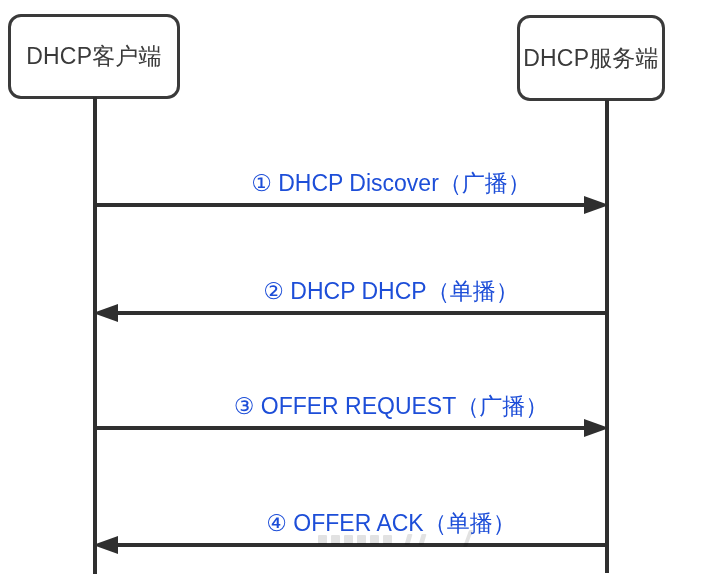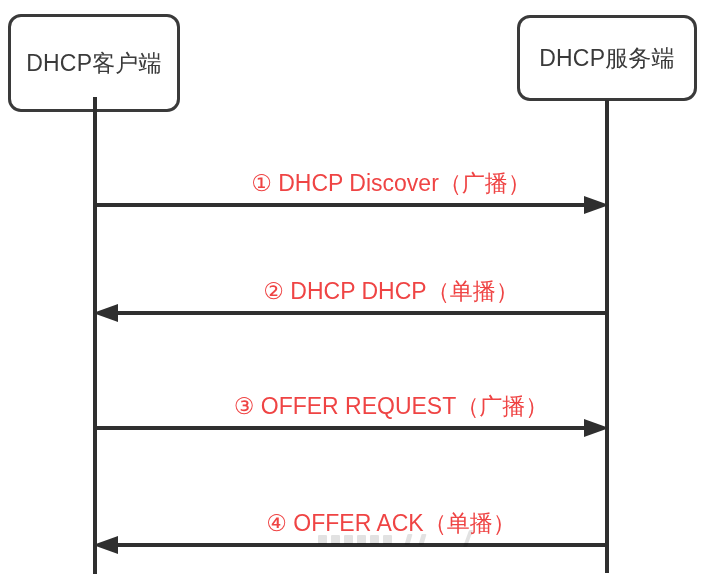--- a/index.html
+++ b/index.html
@@ -31,22 +31,22 @@
     align-items: center;
     justify-content: center;
   }
   .node-label {
     font-size: 23px;
     color: #3a3a3a;
     letter-spacing: 0.2px;
     white-space: nowrap;
     line-height: 1;
   }
-  #client-box { left: 8px;   top: 14px; width: 172px; height: 98px; }
-  #server-box { left: 517px; top: 15px; width: 180px; height: 86px; }
+  #client-box { left: 8px;   top: 14px; width: 172px; height: 85px; }
+  #server-box { left: 517px; top: 15px; width: 148px; height: 86px; }
 
   
   .lifeline {
     position: absolute;
     width: 4px;
     background: #2f2f2f;
   }
   #client-lifeline { left: 93px;  top: 97px;  height: 477px; }
   #server-lifeline { left: 605px; top: 100px; height: 473px; }
 
@@ -57,21 +57,21 @@
     width: 516px;
     height: 0;
   }
   .msg-label {
     position: absolute;
     left: 0;
     width: 596px;
     bottom: 9px;
     text-align: center;
     font-size: 23px;
-    color: #ef4444;
+    color: #1d4ed8;
     white-space: nowrap;
     line-height: 1.1;
   }
   .msg-arrow {
     position: absolute;
     left: 0;
     top: 0;
     width: 516px;
     height: 22px;
     overflow: visible;

